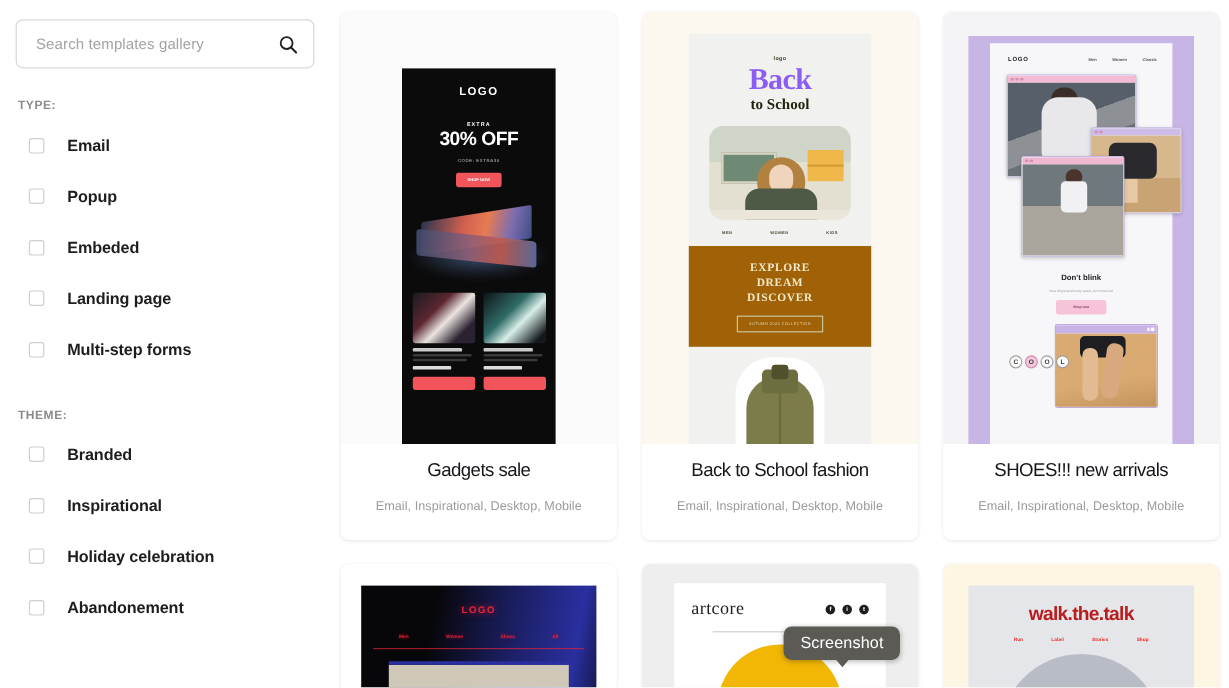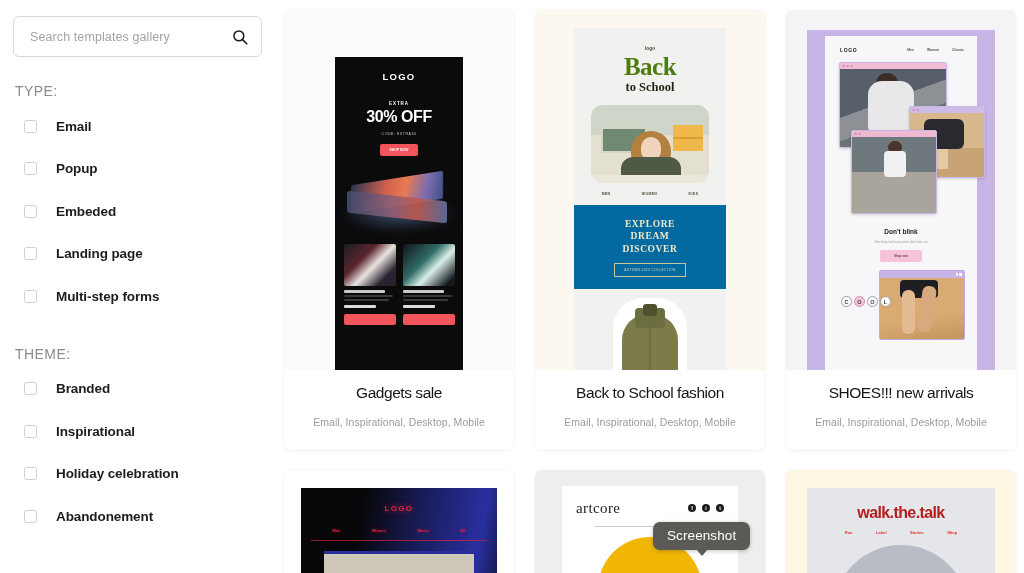--- a/index.html
+++ b/index.html
@@ -45,24 +45,24 @@
     font-size: 12.5px;
     color: #3b3b3b;
     background: transparent;
     letter-spacing: .1px;
   }
   .search-input::placeholder { color: #a3a3a3; }
   .search-icon { flex: 0 0 auto; width: 18px; height: 18px; display:block; color:#1c1c1c; }
 
   .facet-group { margin-top: 26px; }
   .facet-title {
-    font-size: 14px;
+    font-size: 10px;
     letter-spacing: .45px;
     color: #8b8b8b;
-    font-weight: 400;
+    font-weight: 700;
     margin: 0 0 6px 2px;
     text-transform: uppercase;
   }
   .facet-list { list-style: none; margin: 0; padding: 0; }
   .facet-item {
     display: flex;
     align-items: center;
     height: 42.5px;
     cursor: pointer;
     user-select: none;
@@ -204,41 +204,41 @@
   .g-prod .price { width: 62%; height: 3px; background: #dcdcdf; border-radius: 1px; margin-top: 4px; }
   .g-prod .btn2 { height: 11px; background: #f2545b; border-radius: 2px; margin-top: 6px; }
 
   
   .p-school { background: #fdf8ef; padding-top: 18px; }
   .mock-school {
     width: 152px; background: #f1f1ef; min-height: 342px;
     text-align: center; padding: 18px 0 0;
   }
   .s-logo { font-size: 4.5px; font-weight: 700; color: #3a3a22; letter-spacing: .3px; }
-  .s-h1 { font-family: "Liberation Serif", serif; font-size: 25px; font-weight: 700; color: #4d7c0f; line-height: .95; margin-top: 4px; letter-spacing: -0.5px; }
+  .s-h1 { font-family: "Liberation Serif", serif; font-size: 25px; font-weight: 700; color: #8b5cf6; line-height: .95; margin-top: 4px; letter-spacing: -0.5px; }
   .s-h2 { font-family: "Liberation Serif", serif; font-size: 12.5px; font-weight: 700; color: #1f2410; margin-top: 1px; }
   .s-photo {
     width: 118px; height: 78px; margin: 10px auto 0;
     border-radius: 12px;
     background:
       radial-gradient(ellipse at 48% 62%, #5f5f44 0 18%, rgba(0,0,0,0) 19%),
       linear-gradient(180deg,#cfd5c8 0 38%, #e3e0d2 38% 100%),
       #d6dbcd;
     position: relative; overflow: hidden;
   }
   .s-photo .board { position:absolute; left:10px; top:22px; width:46px; height:26px; background:#6f8a74; border:2px solid #d9d4c2; }
   .s-photo .shelf { position:absolute; right:6px; top:20px; width:30px; height:26px; background:#f0b84a; }
   .s-photo .shelf:after{content:"";position:absolute;left:0;top:12px;width:100%;height:2px;background:#d79f38;}
   .s-photo .hair { position:absolute; left:40px; top:26px; width:40px; height:36px; background:#b3813f; border-radius:20px 20px 14px 14px; }
   .s-photo .face { position:absolute; left:50px; top:32px; width:20px; height:24px; background:#f0d4bc; border-radius:10px; }
   .s-photo .body { position:absolute; left:30px; bottom:0; width:60px; height:26px; background:#4e5a45; border-radius:12px 12px 0 0; }
   .s-photo .desk { position:absolute; left:0; bottom:0; width:100%; height:8px; background:#eae6da; }
   .s-nav { display:flex; justify-content:space-around; padding: 9px 12px 0; }
   .s-nav span { font-size: 3.4px; color: #4a4a35; letter-spacing: .4px; font-weight: 700; }
-  .s-banner { background:#0369a1; margin-top: 9px; padding: 13px 0 12px; }
+  .s-banner { background:#a16207; margin-top: 9px; padding: 13px 0 12px; }
   .s-banner .w { font-family:"Liberation Serif", serif; font-size: 9.5px; font-weight: 700; color:#efe9c9; line-height: 1.32; letter-spacing: .6px; }
   .s-banner .pill { display:inline-block; border:1px solid #c7c39a; color:#ded9b4; font-size:3.2px; padding:4px 9px; margin-top:8px; letter-spacing:.4px;}
   .s-coat {
     width: 74px; height: 92px; margin: 9px auto 0;
     background: #ffffff; border-radius: 30px 30px 0 0;
     position: relative; overflow: hidden;
   }
   .s-coat .jacket {
     position:absolute; left:9px; top:16px; width:56px; height:78px;
     background:#7b7c49; border-radius: 26px 26px 4px 4px;

